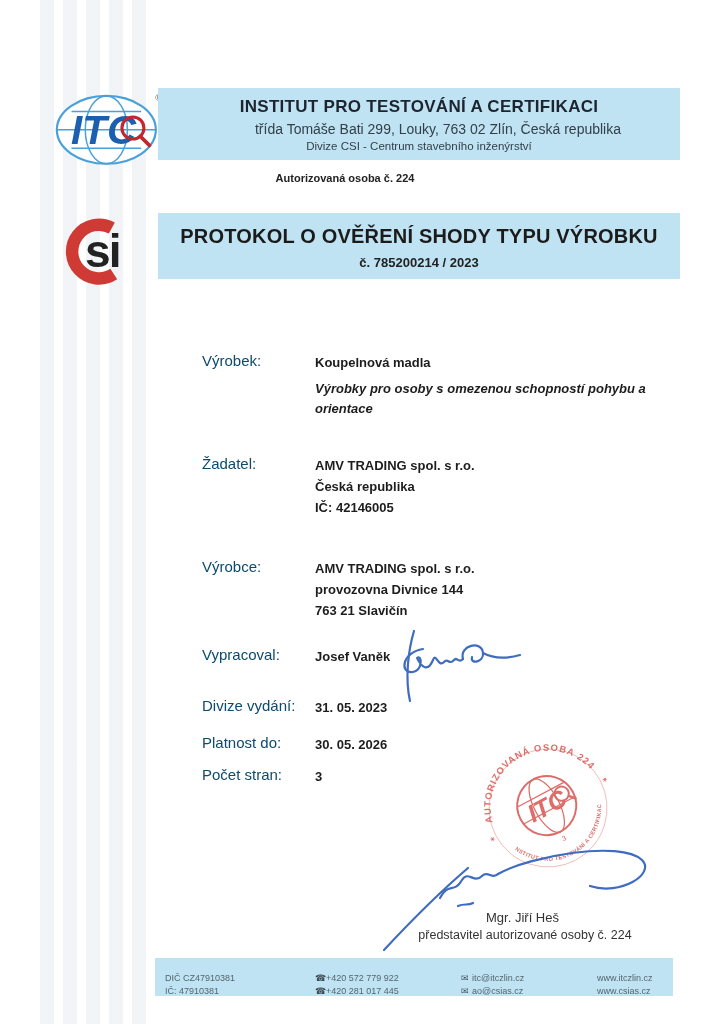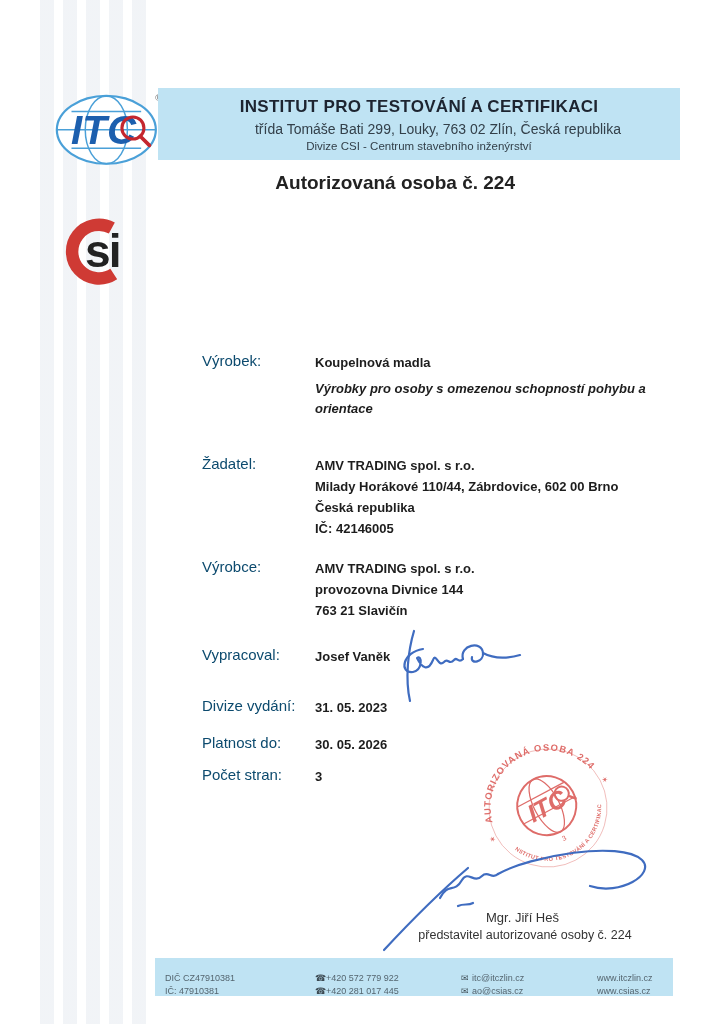--- a/index.html
+++ b/index.html
@@ -17,22 +17,22 @@
     background: repeating-linear-gradient(90deg,
       #eef1f5 0px, #eef1f5 14px,
       #ffffff 14px, #ffffff 23px);
     opacity: .8;
   }
   .blue-box { background: #bfe3f3; position: absolute; }
   .header-box { left: 158px; top: 88px; width: 522px; height: 72px; text-align: center; padding-top: 9px; }
   .institute { font-size: 17px; font-weight: bold; color: #1d2430; letter-spacing: .3px; }
   .addr { font-size: 14px; color: #33404a; margin-top: 4px; margin-left: 38px; }
   .division { font-size: 11.5px; color: #33404a; margin-top: 3px; }
-  .authorized { position: absolute; left: 175px; top: 172px; width: 340px; text-align: right;
-    font-size: 19px; font-weight: bold; color: #222; }
+  .authorized { position: absolute; left: 175px; top: 172px; width: 340px; text-align: center;
+    font-size: 11px; font-weight: bold; color: #222; }
   .title-box { left: 158px; top: 213px; width: 522px; height: 66px; text-align: center; padding-top: 12px; }
   .title-main { font-size: 20px; font-weight: bold; color: #1b1b1b; letter-spacing: .2px; }
   .title-num { font-size: 13px; font-weight: bold; color: #222; margin-top: 7px; }
   .row { position: absolute; left: 186px; }
   .row .label { position: absolute; left: 16px; top: 0; width: 126px; font-size: 15px; color: #0c4a6e; }
   .row .value { position: absolute; left: 129px; top: 0; width: 372px; font-size: 13px; font-weight: bold; line-height: 21px; color: #1d1d1d; }
   .note { font-style: italic; margin-top: 6px; line-height: 20px; }
   .itc-logo { position: absolute; left: 55px; top: 88px; }
   .csi-logo { position: absolute; left: 50px; top: 203px; }
   .sig1 { position: absolute; left: 393px; top: 627px; }
@@ -74,34 +74,37 @@
     <div class="division">Divize CSI - Centrum stavebního inženýrství</div>
   </div>
 
   <div class="authorized">Autorizovaná osoba č. 224</div>
 
   <svg class="csi-logo" width="92" height="96" viewBox="0 0 95 100">
     <path d="M 64,26 A 28,28 0 1 0 66,74" fill="none" stroke="#cf3a34" stroke-width="13"></path>
     <text x="36" y="67" font-size="48" font-weight="900" fill="#222" letter-spacing="-2">si</text>
   </svg>
 
+  <div class="blue-box title-box">
+    <div class="title-main">PROTOKOL O OVĚŘENÍ SHODY TYPU VÝROBKU</div>
+    <div class="title-num">č.  785200214 / 2023</div>
+  </div>
 
   <div class="row" style="top:352px;">
     <div class="label">Výrobek:</div>
     <div class="value">
       <div>Koupelnová madla</div>
       <div class="note">Výrobky pro osoby s omezenou schopností pohybu a orientace</div>
     </div>
   </div>
 
   <div class="row" style="top:455px;">
     <div class="label">Žadatel:</div>
     <div class="value">
       <div>AMV TRADING spol. s r.o.</div>
-      <div>Milady Horákové 110/44, Zábrdovice, 602 00 Brno</div>
       <div>Česká republika</div>
       <div>IČ: 42146005</div>
     </div>
   </div>
 
   <div class="row" style="top:558px;">
     <div class="label">Výrobce:</div>
     <div class="value">
       <div>AMV TRADING spol. s r.o.</div>
       <div>provozovna Divnice 144</div>

